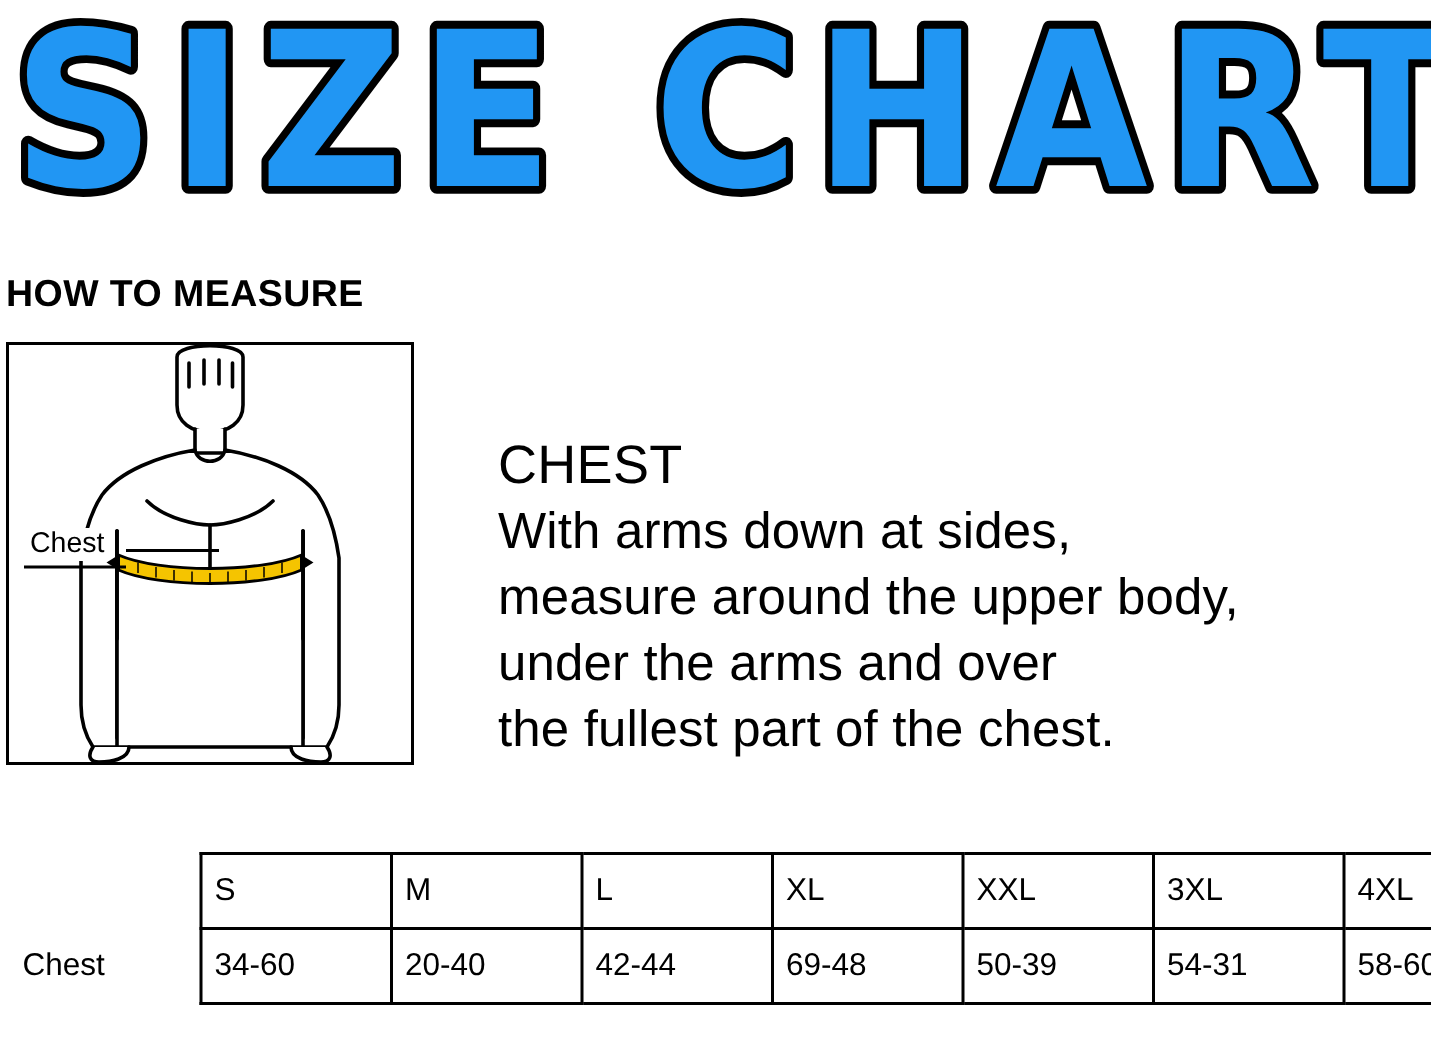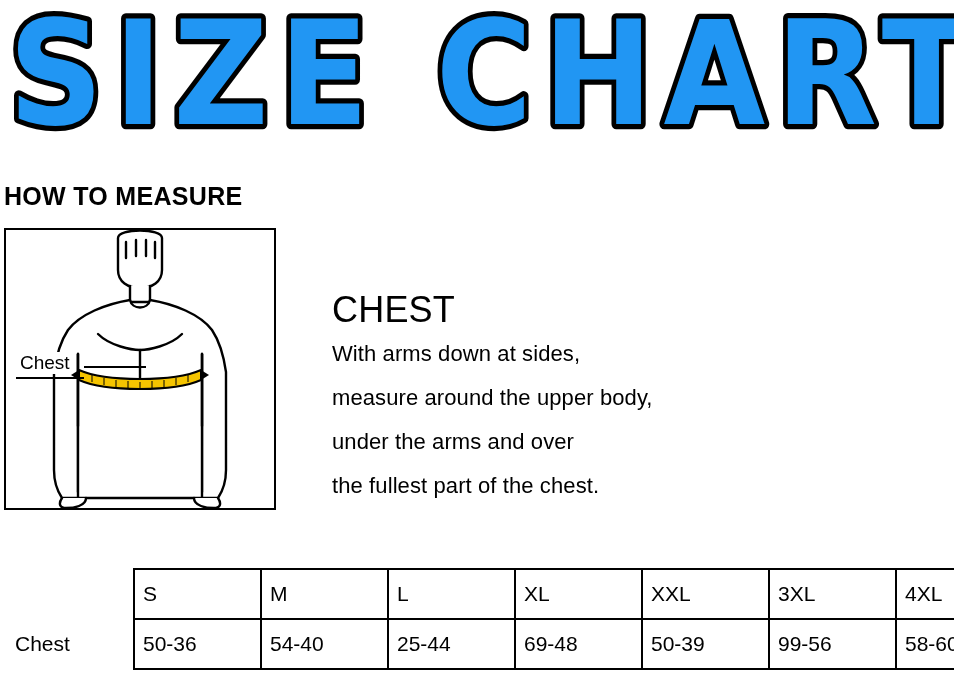--- a/index.html
+++ b/index.html
@@ -85,21 +85,21 @@
     top: 288px;
     width: 610px;
   }
   .desc-title {
     font-size: 36px;
     line-height: 44px;
     font-family: "Liberation Sans", sans-serif;
     letter-spacing: 0.2px;
   }
   .desc-body {
-    font-size: 22px;
+    font-size: 34px;
     line-height: 44px;
     font-family: "Liberation Sans", sans-serif;
     letter-spacing: 0.1px;
     white-space: pre-line;
   }
 
   
   .table-wrap {
     position: absolute;
     left: 5px;
@@ -213,23 +213,23 @@
         <td class="col-cell">S</td>
         <td class="col-cell">M</td>
         <td class="col-cell">L</td>
         <td class="col-cell">XL</td>
         <td class="col-cell">XXL</td>
         <td class="col-cell">3XL</td>
         <td class="col-cell">4XL</td>
       </tr>
       <tr>
         <td class="rowhead col-head">Chest</td>
-        <td class="col-cell">50-36</td>
-        <td class="col-cell">54-40</td>
-        <td class="col-cell">25-44</td>
+        <td class="col-cell">34-60</td>
+        <td class="col-cell">20-40</td>
+        <td class="col-cell">42-44</td>
         <td class="col-cell">69-48</td>
         <td class="col-cell">50-39</td>
-        <td class="col-cell">99-56</td>
+        <td class="col-cell">54-31</td>
         <td class="col-cell">58-60</td>
       </tr>
     </tbody>
   </table>
 </div>
 
 </body></html>

